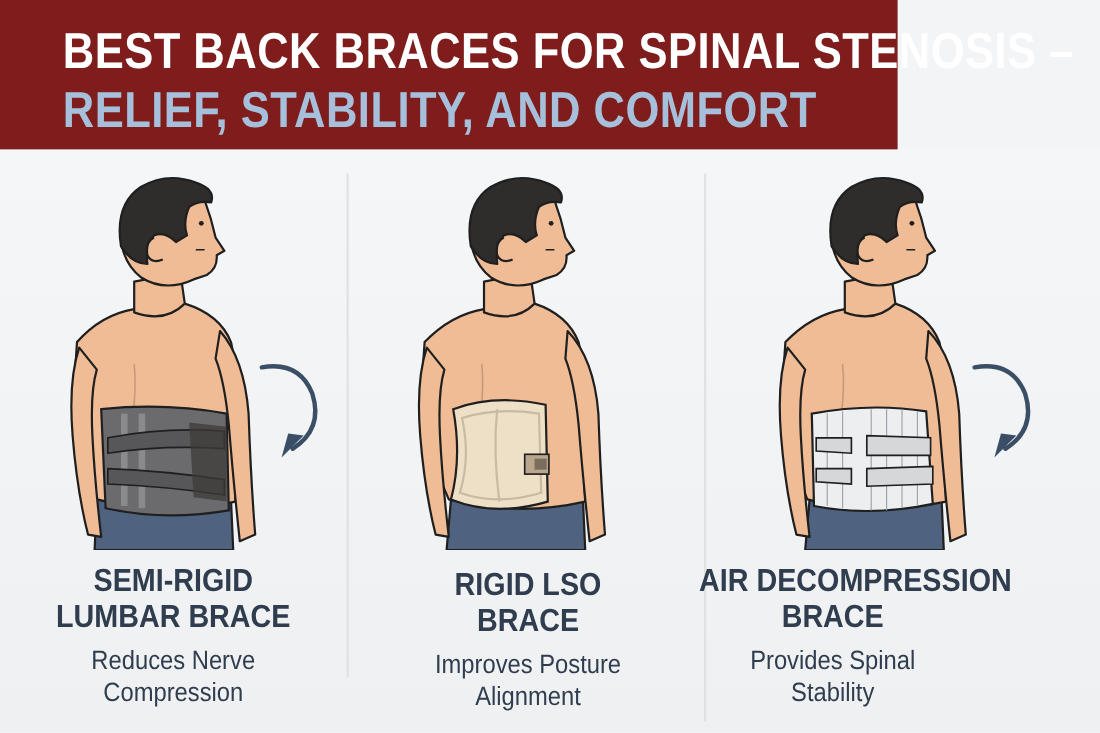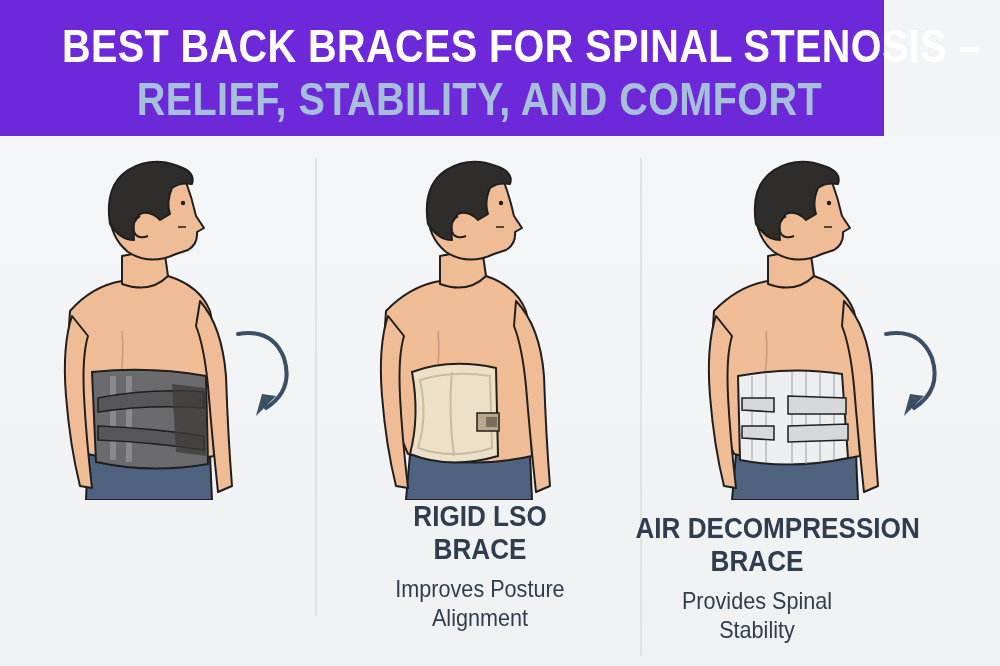--- a/index.html
+++ b/index.html
@@ -3,23 +3,23 @@
 <meta charset="utf-8">
 <style>
   html, body { margin: 0; padding: 0; }
   body {
     width: 1000px; height: 666px; overflow: hidden;
     background: #f3f4f5;
     font-family: "Liberation Sans", "DejaVu Sans", sans-serif;
     position: relative;
   }
   .header {
-    position: absolute; left: 0; top: 0; width: 884px; height: 136px;
-    background: #6d28d9;
-    text-align: right;
+    position: absolute; left: 0; top: 0; width: 816px; height: 136px;
+    background: #7f1d1d;
+    text-align: left;
   }
   .title-1 {
     position: absolute; left: 0; right: 0; top: 20px;
     color: #ffffff; font-weight: bold; font-size: 46px; letter-spacing: 0.5px;
     font-family: "Liberation Sans", sans-serif;
     transform: scaleX(0.86); transform-origin: center;
     white-space: nowrap; line-height: 52px;
   }
   .title-2 {
     position: absolute; left: 0; right: 0; top: 73px;
@@ -96,20 +96,26 @@
         <rect x="126" y="240" width="6" height="86" fill="#8a8a8c"></rect>
         <path d="M98 262 Q150 252 204 256 L204 272 Q150 268 98 276 Z" fill="#575759" stroke="#1f1f1f" stroke-width="1.5"></path>
         <path d="M98 290 Q150 292 204 300 L204 314 Q150 306 98 304 Z" fill="#575759" stroke="#1f1f1f" stroke-width="1.5"></path>
         <path d="M172 248 L206 252 L206 320 L176 316 Z" fill="#3e3a39" opacity="0.75"></path>
       </g>
     </svg>
     <svg style="position:absolute; left:232px; top:188px;" width="80" height="100" viewBox="0 0 80 100">
       <path d="M6 10 Q40 4 52 34 Q62 66 34 84" stroke="#3a4e66" stroke-width="4" fill="none" stroke-linecap="round"></path>
       <path d="M24 92 L44 72 L30 70 Z" fill="#3a4e66"></path>
     </svg>
+    <div class="caption" style="top:376px;">
+      <div class="cap-title">SEMI-RIGID</div>
+      <div class="cap-title">LUMBAR BRACE</div>
+      <div class="cap-sub">Reduces Nerve</div>
+      <div class="cap-sub" style="margin-top:0">Compression</div>
+    </div>
   </div>
 
   <div class="panel" style="left:320px; width:320px;">
     <svg class="figure" width="320" height="364" viewBox="0 0 320 364">
       <g stroke="#1f1f1f" stroke-width="2" stroke-linejoin="round">
         <path d="M90 318 Q150 330 210 318 L212 364 L86 364 Z" fill="#4f6381"></path>
         <path d="M66 175 Q90 150 120 145 L166 140 Q196 150 206 175 Q212 200 208 240 L212 320 Q150 334 88 318 L76 290 Q62 250 64 205 Z" fill="#efbc96"></path>
         <path d="M68 180 Q58 210 62 260 Q66 310 76 350 L88 352 Q82 300 80 260 Q78 220 84 200 Z" fill="#efbc96"></path>
         <path d="M196 165 Q220 190 224 240 Q226 300 230 350 L216 356 Q210 300 206 250 Q202 210 194 190 Z" fill="#efbc96"></path>
         <path d="M120 120 L120 148 Q148 158 166 140 L162 112 Z" fill="#efbc96"></path>
@@ -121,21 +127,21 @@
       <path d="M176 91 L184 91" stroke="#1f1f1f" stroke-width="1.5"></path>
       <path d="M118 195 Q120 215 117 240" stroke="#c99a78" stroke-width="1.5" fill="none"></path>
       <g>
         <path d="M92 236 Q130 222 176 232 L178 320 Q130 334 90 318 Q100 280 92 236 Z" fill="#eee0c6" stroke="#1f1f1f" stroke-width="2"></path>
         <path d="M100 244 Q132 234 170 240 L172 312 Q132 324 98 312 Q108 280 100 244 Z" fill="none" stroke="#c8bba4" stroke-width="2"></path>
         <path d="M132 236 Q128 275 134 320" fill="none" stroke="#c8bba4" stroke-width="2"></path>
         <rect x="157" y="277" width="22" height="18" fill="#b9a68c" stroke="#1f1f1f" stroke-width="1.5"></rect>
         <rect x="166" y="281" width="11" height="10" fill="#7b6d5e"></rect>
       </g>
     </svg>
-    <div class="caption" style="top:364px;">
+    <div class="caption" style="top:380px;">
       <div class="cap-title">RIGID LSO</div>
       <div class="cap-title">BRACE</div>
       <div class="cap-sub">Improves Posture</div>
       <div class="cap-sub" style="margin-top:0">Alignment</div>
     </div>
   </div>
 
   <div class="panel" style="left:642px; width:290px;">
     <svg class="figure" width="358" height="364" viewBox="0 0 358 364">
       <g stroke="#1f1f1f" stroke-width="2" stroke-linejoin="round">

